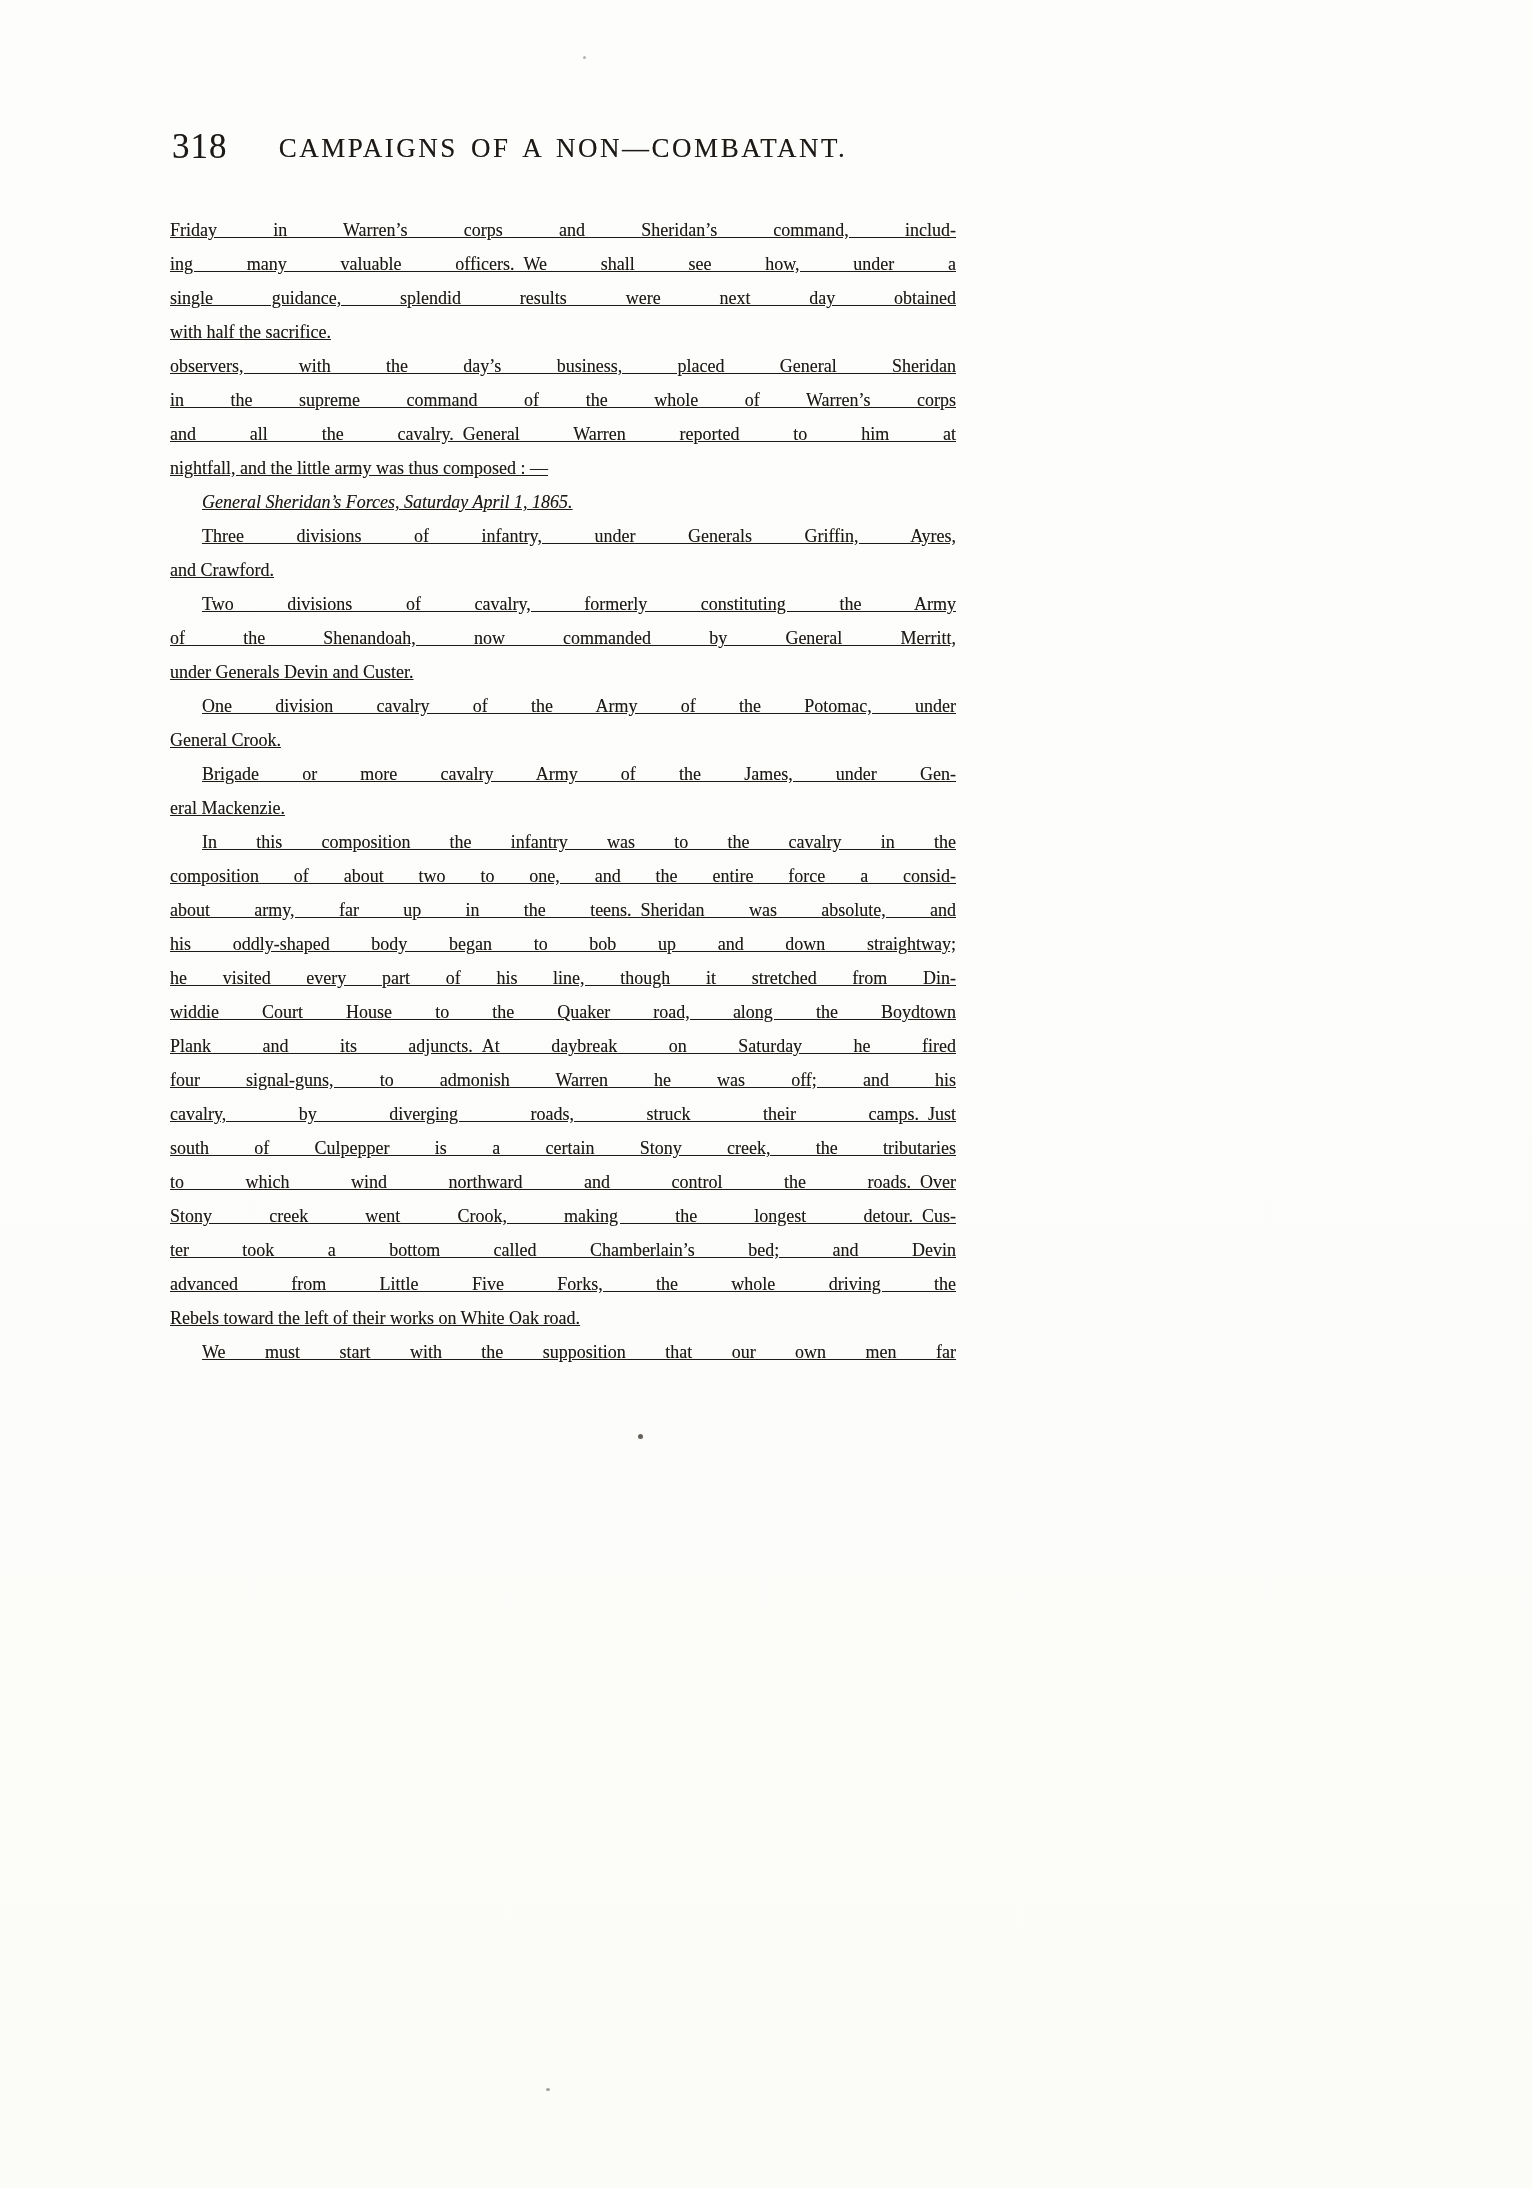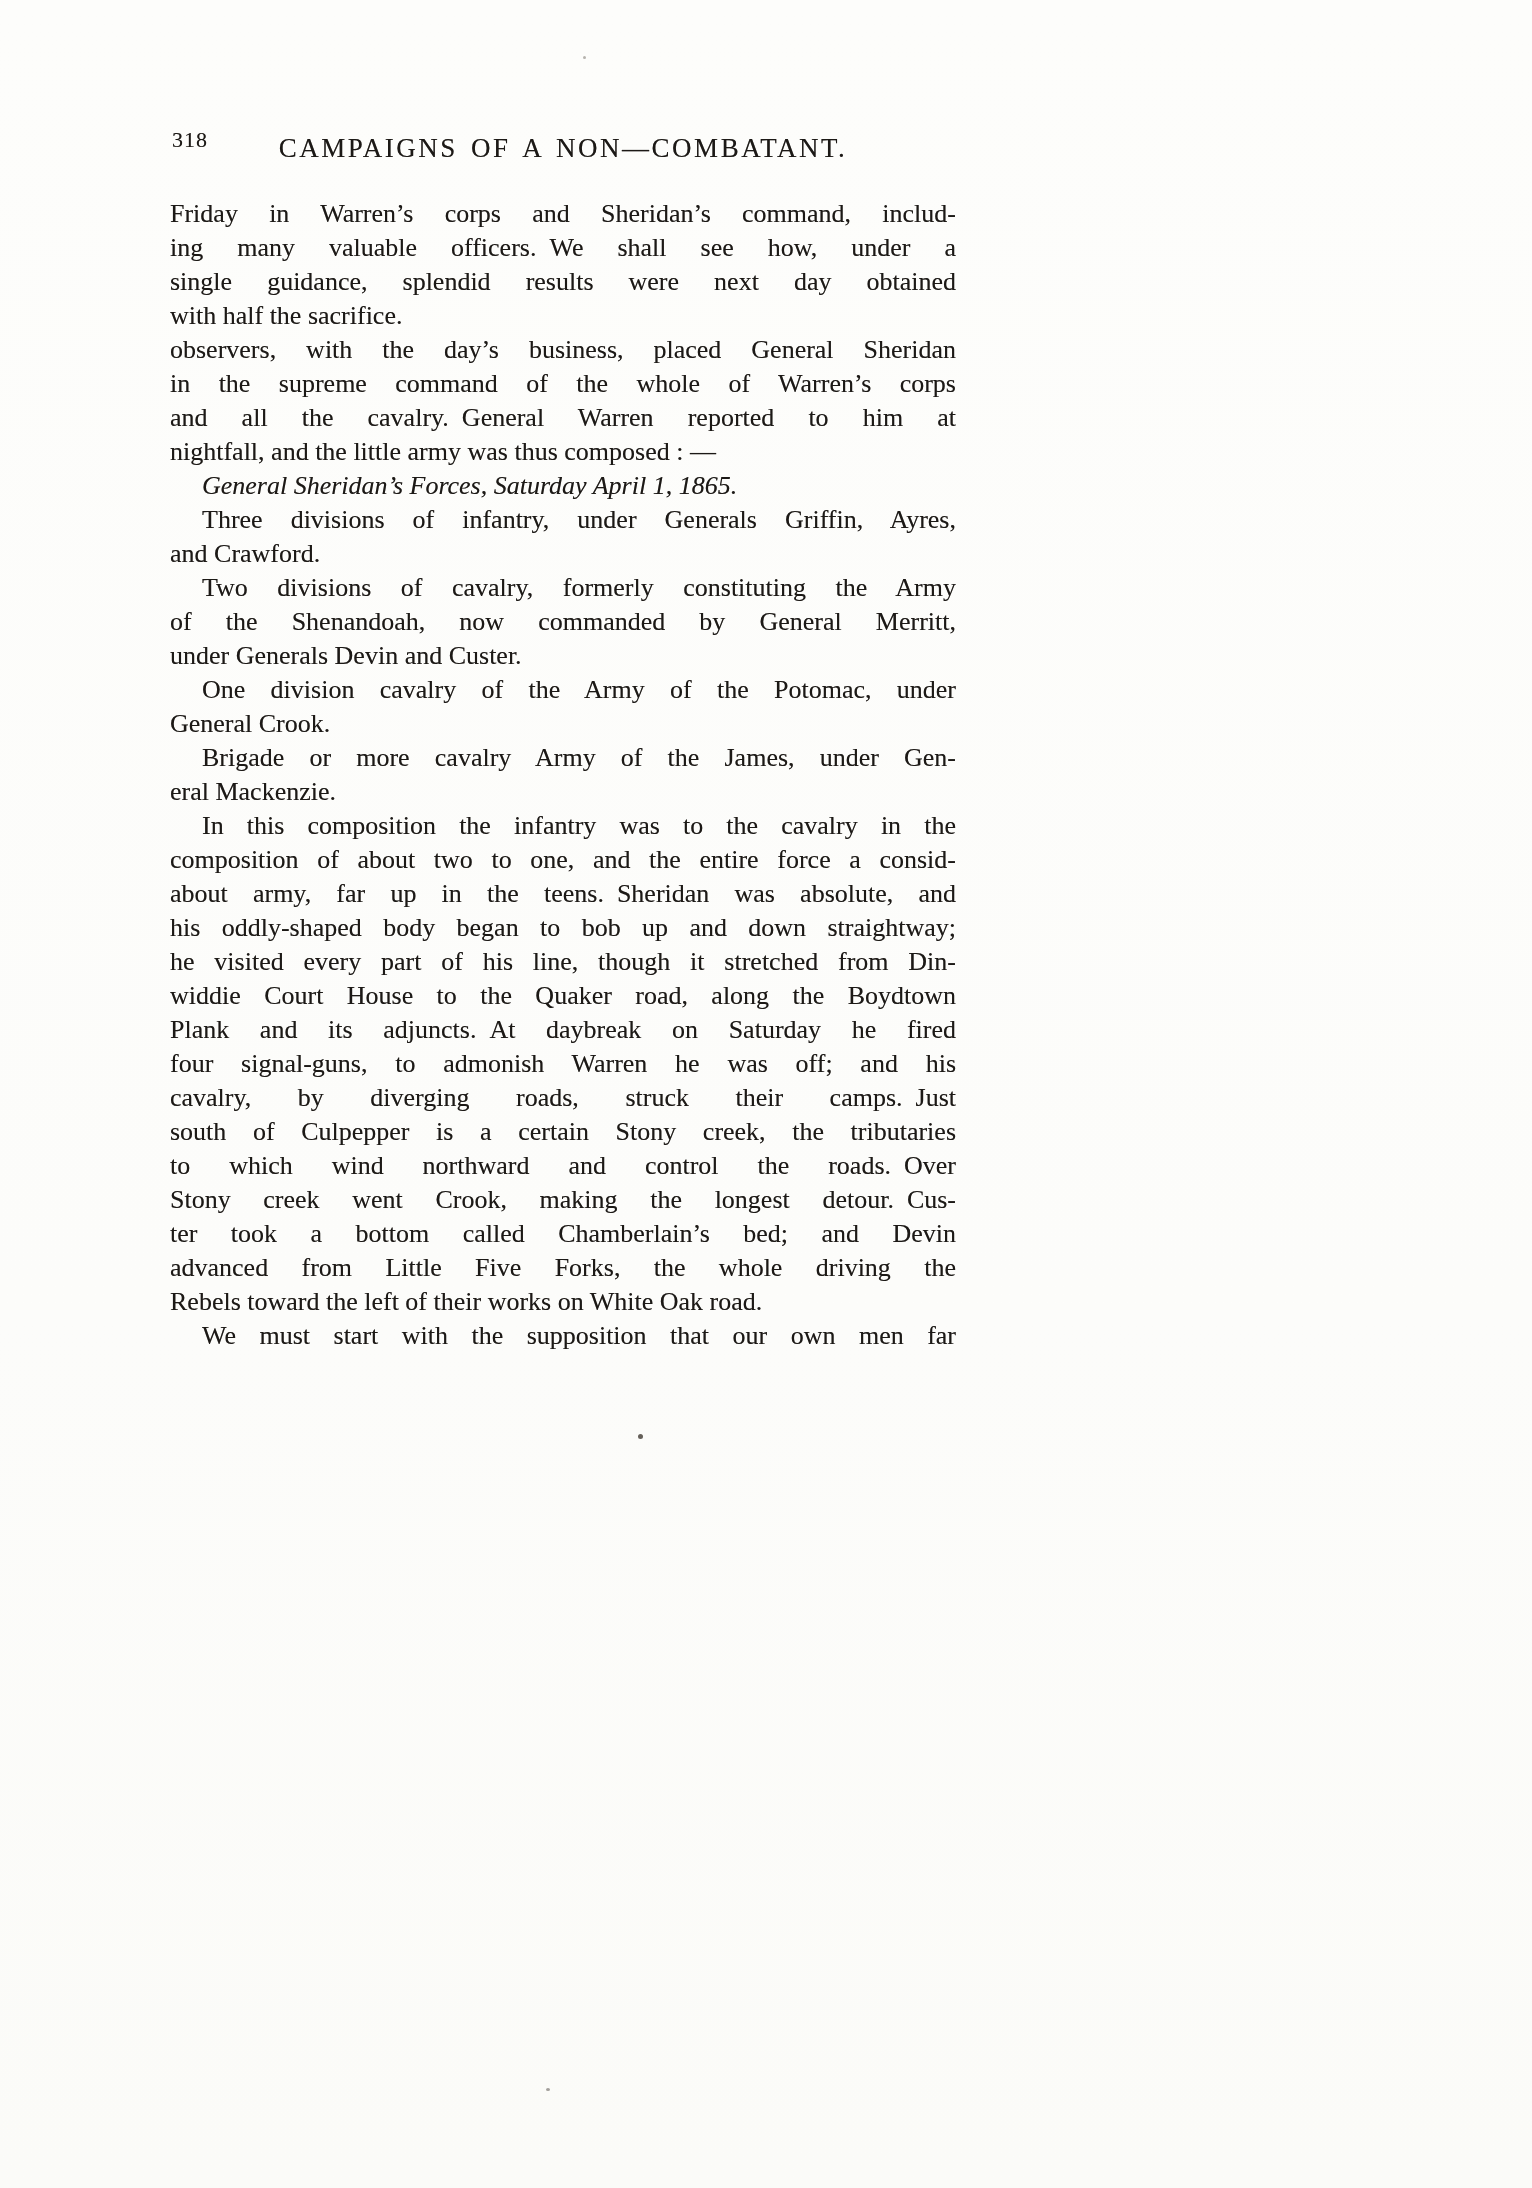--- a/index.html
+++ b/index.html
@@ -24,40 +24,41 @@
     position: absolute;
     left: 170px;
     top: 127px;
     width: 786px;
     height: 40px;
   }
   .page-number {
     position: absolute;
     left: 2px;
     top: 0;
-    font-size: 22px;
+    font-size: 35px;
     letter-spacing: 1px;
     text-shadow: 0 0 0.5px rgba(20,16,12,0.45);
   }
   .running-title {
     text-align: center;
     font-size: 27px;
     letter-spacing: 2.5px;
     padding-top: 6px;
     word-spacing: 4px;
     text-shadow: 0 0 0.5px rgba(20,16,12,0.45);
   }
   .body-text {
     position: absolute;
     left: 170px;
-    top: 197px;
+    top: 213px;
     width: 786px;
-    font-size: 26px;
+    font-size: 18px;
     line-height: 34px;
     text-shadow: 0 0 0.5px rgba(20,16,12,0.4);
+    text-decoration: underline;
   }
   .line {
     text-align: justify;
     text-align-last: justify;
     white-space: normal;
     height: 34px;
     overflow: visible;
   }
   .line.end { text-align-last: left; }
   .line.ind { padding-left: 32px; }

